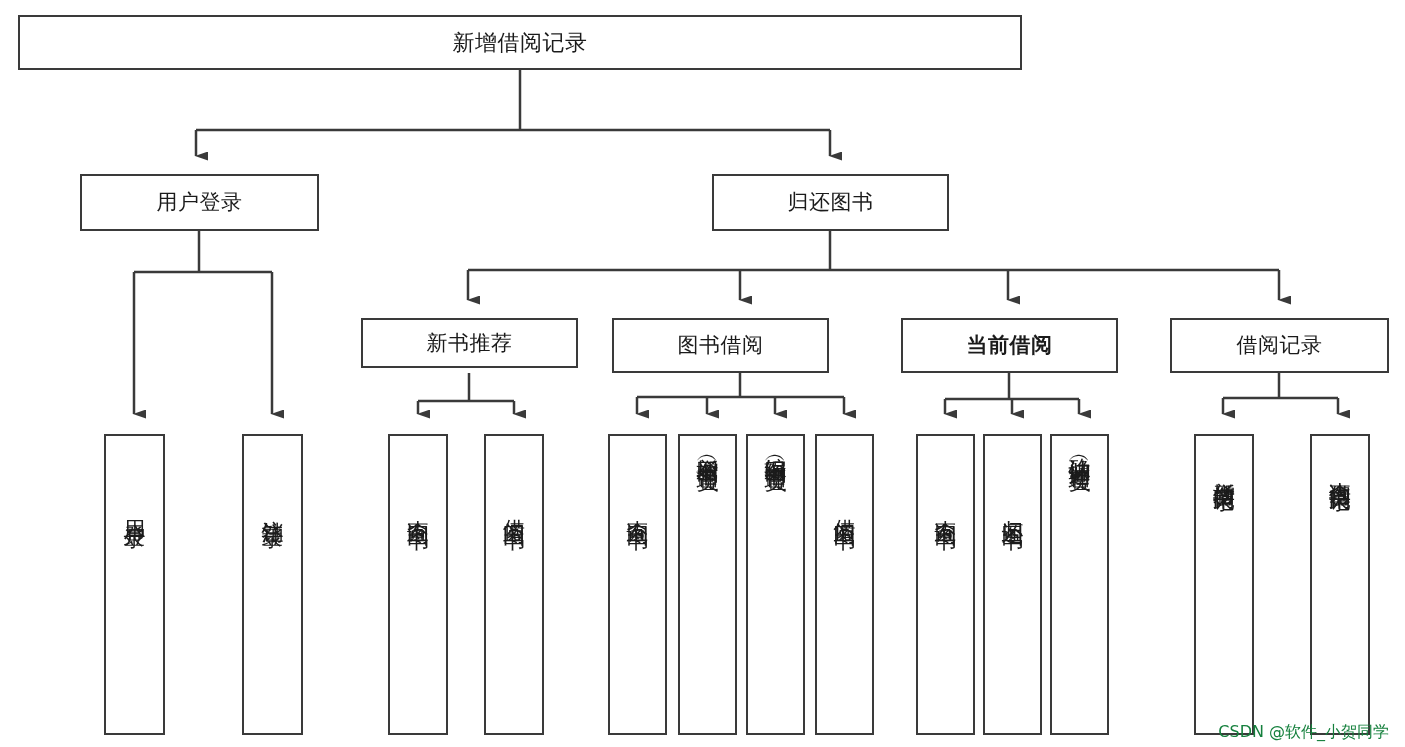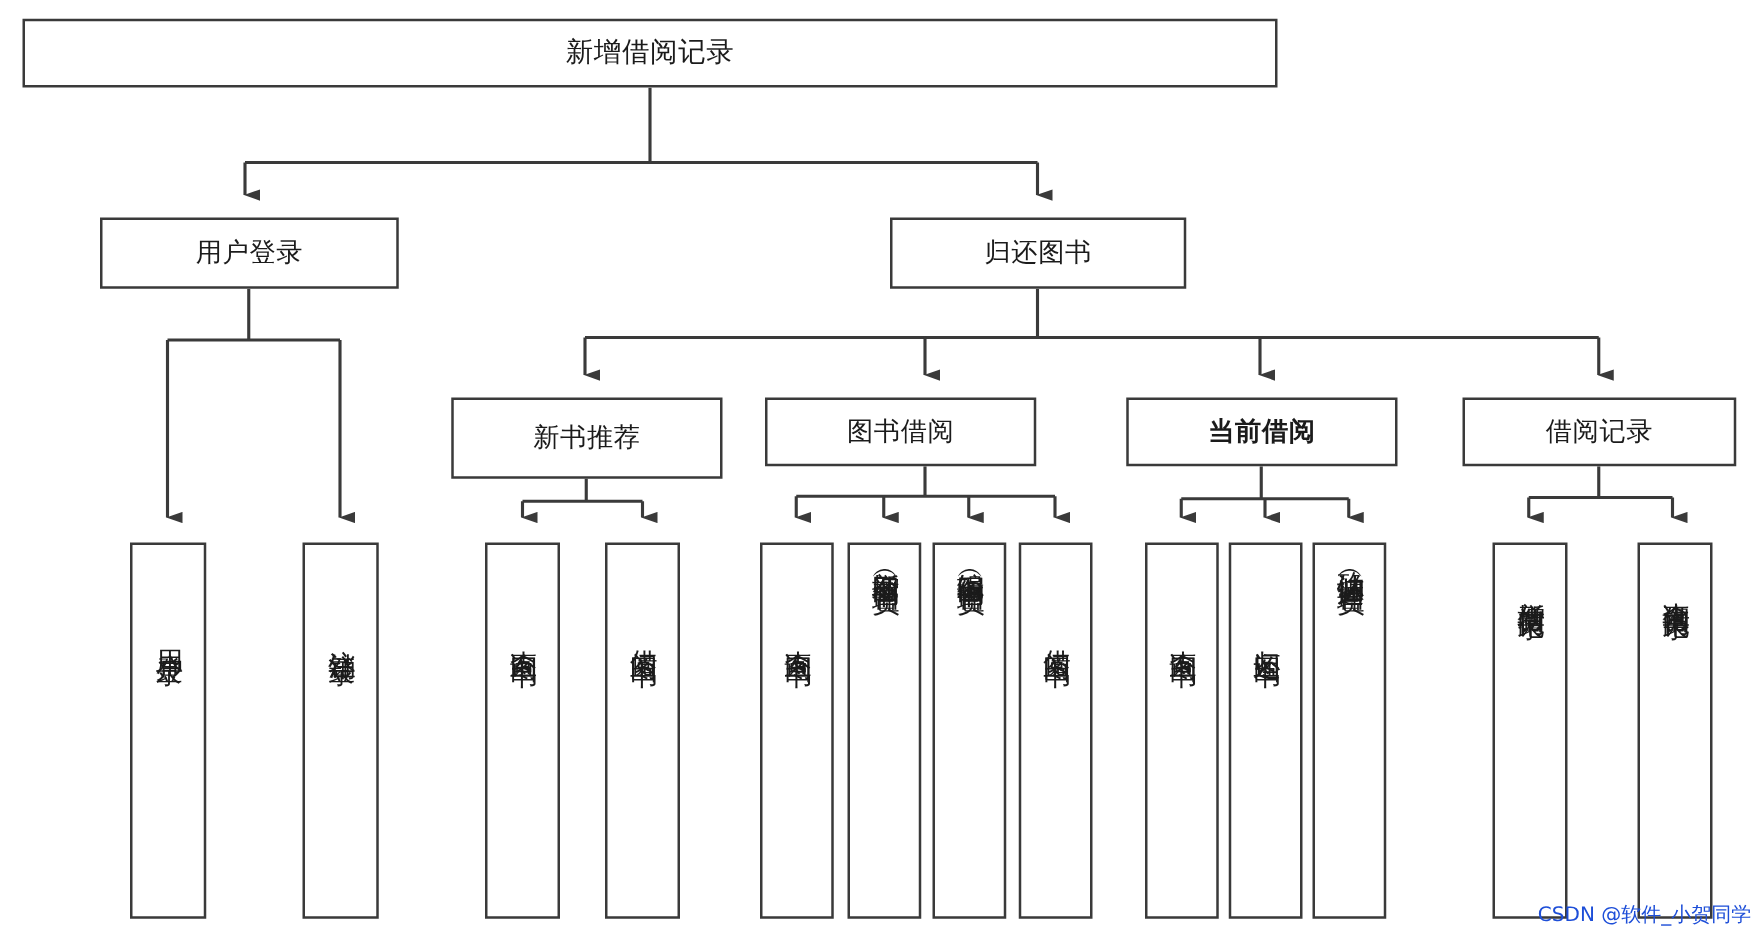--- a/index.html
+++ b/index.html
@@ -62,24 +62,24 @@
     font-size: 22px;
     line-height: 1.0;
     letter-spacing: 3px;
     white-space: nowrap;
   }
   .node.vert.tall .node-label {
     letter-spacing: 2px;
   }
   .watermark {
     position: absolute;
-    right: 4px;
+    right: 16px;
     bottom: 4px;
     font-size: 16px;
-    color: #1d4ed8;
+    color: #15803d;
     z-index: 5;
     white-space: nowrap;
     font-family: "DejaVu Sans", "Liberation Sans", sans-serif;
   }
 </style>
 </head>
 <body>
 
 <div id="stage">
 
@@ -138,21 +138,21 @@
   </div>
 
   <div class="node horiz" style="left:80px; top:174px; width:239px; height:57px;">
     <span class="node-label">用户登录</span>
   </div>
 
   <div class="node horiz" style="left:712px; top:174px; width:237px; height:57px;">
     <span class="node-label">归还图书</span>
   </div>
 
-  <div class="node horiz" style="left:361px; top:318px; width:217px; height:65px;">
+  <div class="node horiz" style="left:361px; top:318px; width:217px; height:50px;">
     <span class="node-label">新书推荐</span>
   </div>
 
   <div class="node horiz" style="left:612px; top:318px; width:217px; height:55px;">
     <span class="node-label">图书借阅</span>
   </div>
 
   <div class="node horiz" style="left:901px; top:318px; width:217px; height:55px;font-weight:bold;">
     <span class="node-label">当前借阅</span>
   </div>

